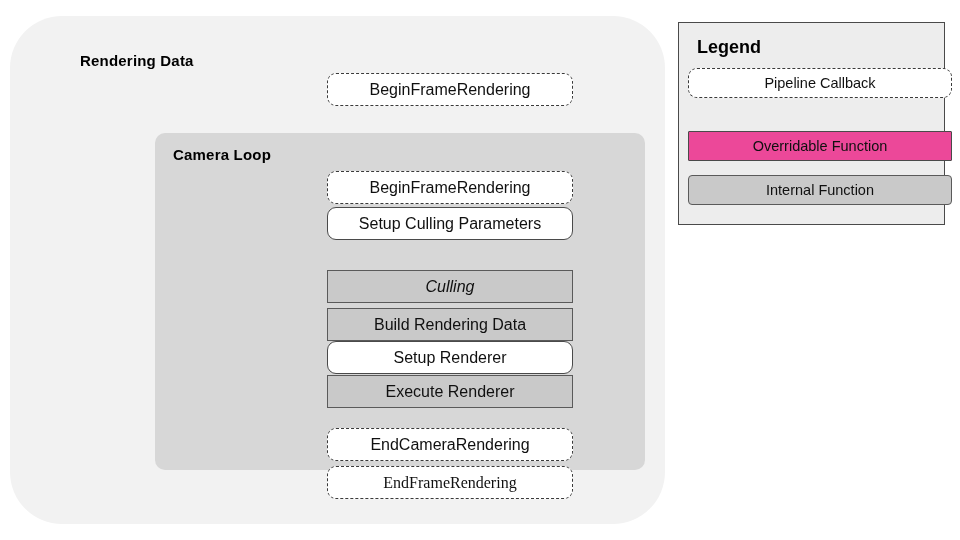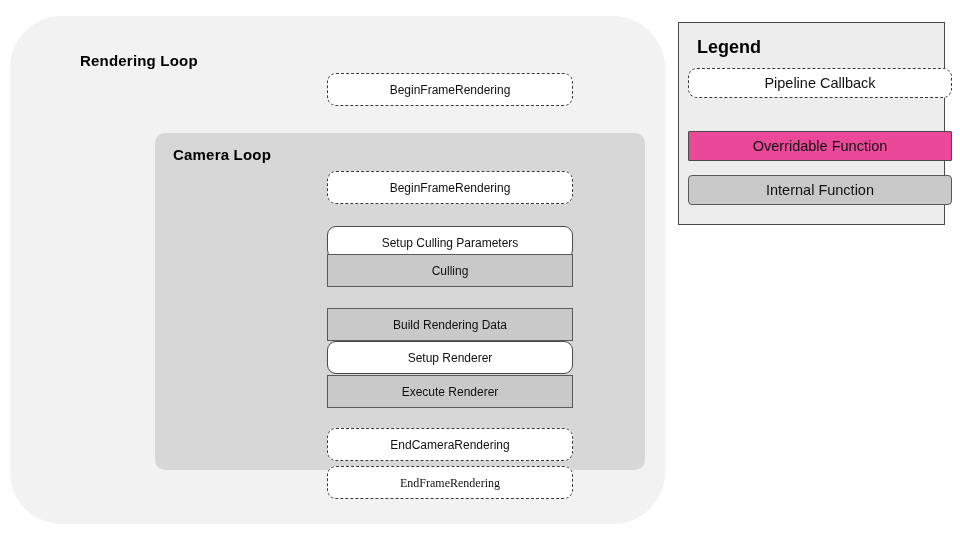--- a/index.html
+++ b/index.html
@@ -69,21 +69,21 @@
   
   .node {
     position: absolute;
     left: 327px;
     width: 246px;
     height: 33px;
     box-sizing: border-box;
     display: flex;
     align-items: center;
     justify-content: center;
-    font-size: 12px;
+    font-size: 16px;
     color: #101010;
     white-space: nowrap;
     line-height: 1;
   }
 
   .node.callback {
     background: #ffffff;
     border: 1.4px dashed #3a3a3a;
     border-radius: 9px;
   }
@@ -153,32 +153,32 @@
     border: 1.2px solid #5a5a5a;
     border-radius: 4px;
   }
 </style>
 </head>
 <body>
 
 <div id="stage">
 
   <div id="rendering-loop" class="container">
-    <div id="rendering-loop-title" class="container-title">Rendering Loop</div>
+    <div id="rendering-loop-title" class="container-title">Rendering Data</div>
   </div>
 
   <div id="camera-loop" class="container">
     <div id="camera-loop-title" class="container-title">Camera Loop</div>
   </div>
 
   <div id="nodes-layer">
       <div class="node callback" style="top: 73px;">BeginFrameRendering</div>
       <div class="node callback" style="top: 171px;">BeginFrameRendering</div>
-      <div class="node overridable" style="top: 226px;">Setup Culling Parameters</div>
-      <div class="node internal" style="top: 254px;">Culling</div>
+      <div class="node overridable" style="top: 207px;">Setup Culling Parameters</div>
+      <div class="node internal" style="top: 270px; font-style: italic;">Culling</div>
       <div class="node internal" style="top: 308px;">Build Rendering Data</div>
       <div class="node overridable" style="top: 341px;">Setup Renderer</div>
       <div class="node internal" style="top: 375px;">Execute Renderer</div>
       <div class="node callback" style="top: 428px;">EndCameraRendering</div>
       <div class="node callback" style="top: 466px; font-family: Liberation Serif, serif;">EndFrameRendering</div>
     </div>
 
   <div id="legend">
     <div id="legend-title">Legend</div>
     <div id="legend-items">

